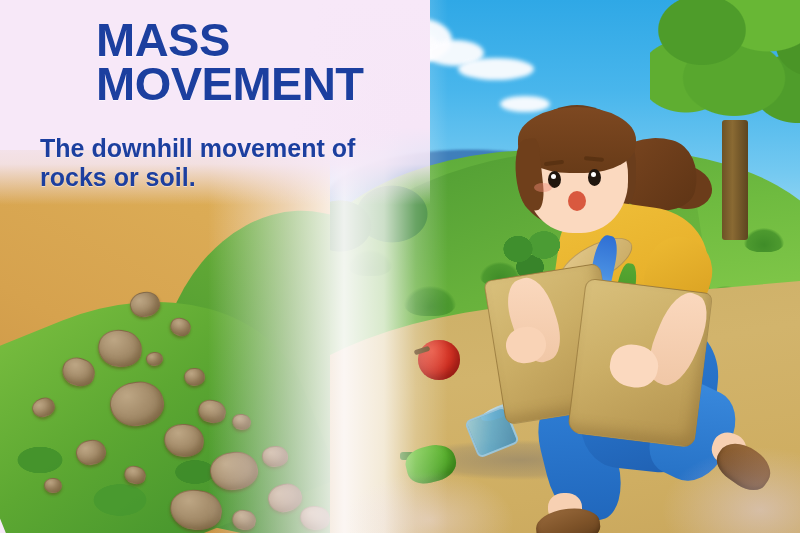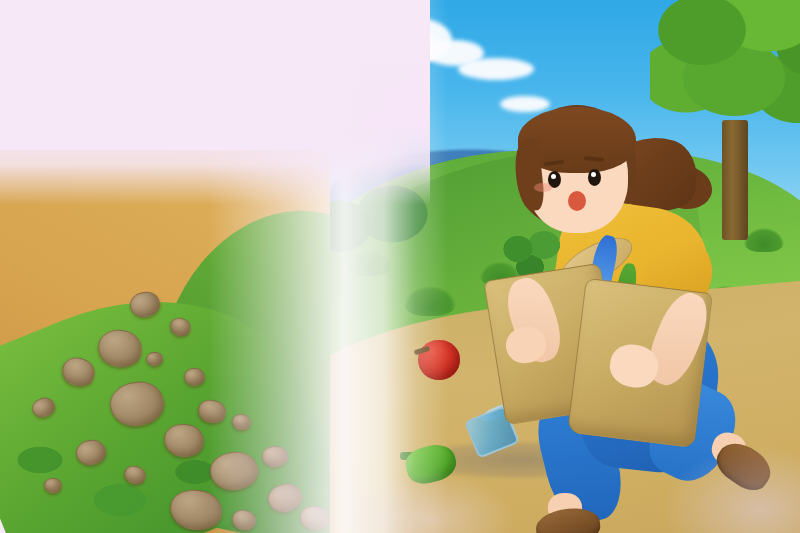--- a/index.html
+++ b/index.html
@@ -544,15 +544,20 @@
       <div class="g" id="g-hand-r"></div>
     </div>
   </div>
 
   <div id="seam"></div>
   <div id="top-wash"></div>
   <div id="top-wash2"></div>
   <div id="grain"></div>
 
   <div id="text-block">
+    <div id="title">
+      <div>MASS</div>
+      <div>MOVEMENT</div>
+    </div>
+    <div id="subtitle">The downhill movement of rocks or soil.</div>
   </div>
 
 </div>
 
 </body></html>

